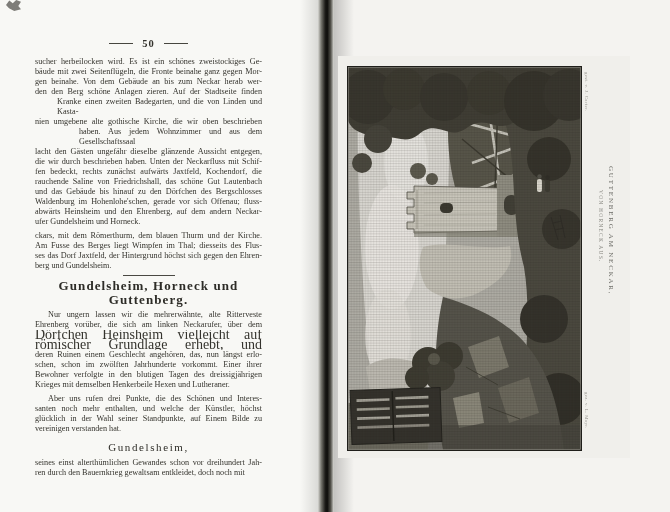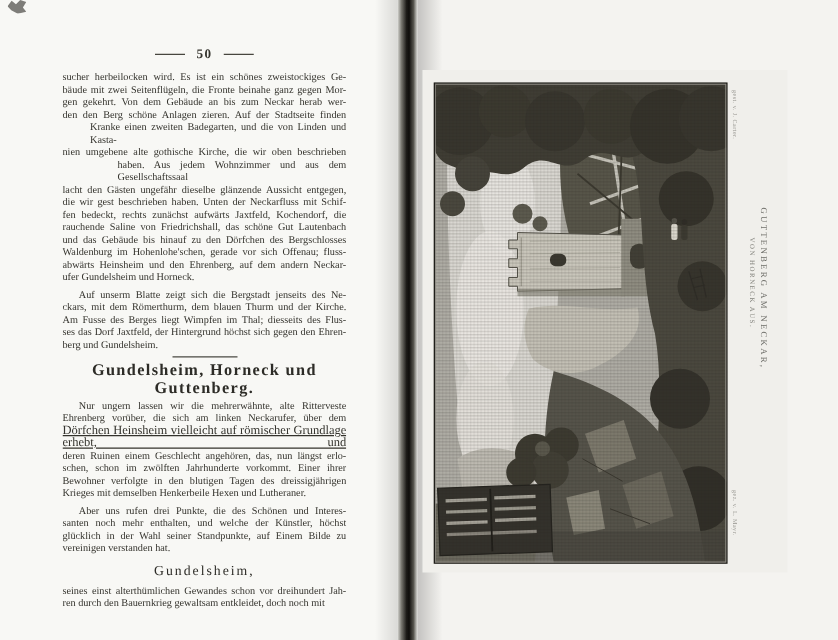--- a/index.html
+++ b/index.html
@@ -4,21 +4,21 @@
 <style>
   html,body{margin:0;padding:0;}
   .stage{position:relative;width:670px;height:512px;overflow:hidden;background:#e8e8e5;
          font-family:"Liberation Serif", serif;}
   
   .left-page{position:absolute;left:0;top:0;width:318px;height:512px;background:var(--paper-left,#f8f8f5);}
   .left-page::after{content:"";position:absolute;right:0;top:0;width:18px;height:100%;
          background:linear-gradient(90deg, rgba(0,0,0,0) 0%, rgba(0,0,0,0.12) 100%);}
   .smudge{position:absolute;left:6px;top:0;width:15px;height:11px;background:#55544f;opacity:.75;
          clip-path:polygon(0 45%,22% 5%,45% 30%,68% 0,100% 15%,82% 55%,100% 85%,55% 100%,20% 75%);}
-  .text-block{position:absolute;left:46px;top:38px;width:235px;}
+  .text-block{position:absolute;left:31px;top:38px;width:235px;}
   .page-header{display:flex;align-items:center;justify-content:center;margin-bottom:8px;}
   .page-number{font-weight:bold;font-size:10.5px;letter-spacing:1px;color:var(--ink,#34332d);padding:0 9px;}
   .dash{width:24px;border-top:1.3px solid #47463f;}
   .para{margin:4px;}
   .line{white-space:nowrap-none;text-align:justify;text-align-last:justify;line-height:10px;
         font-size:8.2px;color:var(--ink,#34332d);overflow:hidden;}
   .line.last{text-align-last:left;}
   .line.ind{text-indent:13px;}
   .rule{width:52px;border-top:1px solid #4a4943;margin:4px auto 3px auto;}
   .heading .hline{text-align:center;font-weight:bold;font-size:13px;line-height:13.5px;
@@ -57,50 +57,49 @@
     <div class="text-block">
       <div class="page-header">
         <span class="dash"></span>
         <span class="page-number">50</span>
         <span class="dash"></span>
       </div>
       <div id="blocks">
           <div class="para">
             <div class="line" style="font-size: 8.2px;">sucher herbeilocken wird.  Es ist ein schönes zweistockiges Ge-</div>
             <div class="line" style="font-size: 8.2px;">bäude mit zwei Seitenflügeln, die Fronte beinahe ganz gegen Mor-</div>
-            <div class="line" style="font-size: 8.2px;">gen gekehrt.  Von dem Gebäude an bis zum Neckar herab wer-</div>
+            <div class="line" style="font-size: 8.2px;">gen beinahe.  Von dem Gebäude an bis zum Neckar herab wer-</div>
             <div class="line" style="font-size: 8.2px;">den den Berg schöne Anlagen zieren.  Auf der Stadtseite finden</div>
             <div class="line" style="font-size: 8.2px; padding-left: 22px;">Kranke einen zweiten Badegarten, und die von Linden und Kasta-</div>
             <div class="line" style="font-size: 8.2px;">nien umgebene alte gothische Kirche, die wir oben beschrieben</div>
             <div class="line" style="font-size: 8.2px; padding-left: 44px;">haben.  Aus jedem Wohnzimmer und aus dem Gesellschaftssaal</div>
             <div class="line" style="font-size: 8.2px;">lacht den Gästen ungefähr dieselbe glänzende Aussicht entgegen,</div>
-            <div class="line" style="font-size: 8.2px;">die wir gest beschrieben haben.  Unten der Neckarfluss mit Schif-</div>
+            <div class="line" style="font-size: 8.2px;">die wir durch beschrieben haben.  Unten der Neckarfluss mit Schif-</div>
             <div class="line" style="font-size: 8.2px;">fen bedeckt, rechts zunächst aufwärts Jaxtfeld, Kochendorf, die</div>
             <div class="line" style="font-size: 8.2px;">rauchende Saline von Friedrichshall, das schöne Gut Lautenbach</div>
             <div class="line" style="font-size: 8.2px;">und das Gebäude bis hinauf zu den Dörfchen des Bergschlosses</div>
             <div class="line" style="font-size: 8.2px;">Waldenburg im Hohenlohe'schen, gerade vor sich Offenau; fluss-</div>
             <div class="line" style="font-size: 8.2px;">abwärts Heinsheim und den Ehrenberg, auf dem andern Neckar-</div>
             <div class="line last" style="font-size: 8.2px;">ufer Gundelsheim und Horneck.</div>
           </div>
           <div class="para">
-            <div class="line ind" style="font-size: 8.2px;">Auf unserm Blatte zeigt sich die Bergstadt jenseits des Ne-</div>
             <div class="line" style="font-size: 8.2px;">ckars, mit dem Römerthurm, dem blauen Thurm und der Kirche.</div>
             <div class="line" style="font-size: 8.2px;">Am Fusse des Berges liegt Wimpfen im Thal; diesseits des Flus-</div>
             <div class="line" style="font-size: 8.2px;">ses das Dorf Jaxtfeld, der Hintergrund höchst sich gegen den Ehren-</div>
             <div class="line last" style="font-size: 8.2px;">berg und Gundelsheim.</div>
           </div>
           <div class="rule"></div>
           <div class="heading">
             <div class="hline">Gundelsheim, Horneck und</div>
             <div class="hline">Guttenberg.</div>
           </div>
           <div class="para">
             <div class="line ind" style="font-size: 8.2px;">Nur ungern lassen wir die mehrerwähnte, alte Ritterveste</div>
             <div class="line" style="font-size: 8.2px;">Ehrenberg vorüber, die sich am linken Neckarufer, über dem</div>
-            <div class="line" style="font-size: 10px; text-decoration: underline;">Dörfchen Heinsheim vielleicht auf römischer Grundlage erhebt, und</div>
+            <div class="line" style="font-size: 14px;">Dörfchen Heinsheim vielleicht auf römischer Grundlage erhebt, und</div>
             <div class="line" style="font-size: 8.2px;">deren Ruinen einem Geschlecht angehören, das, nun längst erlo-</div>
             <div class="line" style="font-size: 8.2px;">schen, schon im zwölften Jahrhunderte vorkommt.  Einer ihrer</div>
             <div class="line" style="font-size: 8.2px;">Bewohner verfolgte in den blutigen Tagen des dreissigjährigen</div>
             <div class="line last" style="font-size: 8.2px;">Krieges mit demselben Henkerbeile Hexen und Lutheraner.</div>
           </div>
           <div class="para">
             <div class="line ind" style="font-size: 8.2px;">Aber uns rufen drei Punkte, die des Schönen und Interes-</div>
             <div class="line" style="font-size: 8.2px;">santen noch mehr enthalten, und welche der Künstler, höchst</div>
             <div class="line" style="font-size: 8.2px;">glücklich in der Wahl seiner Standpunkte, auf Einem Bilde zu</div>
             <div class="line last" style="font-size: 8.2px;">vereinigen verstanden hat.</div>

